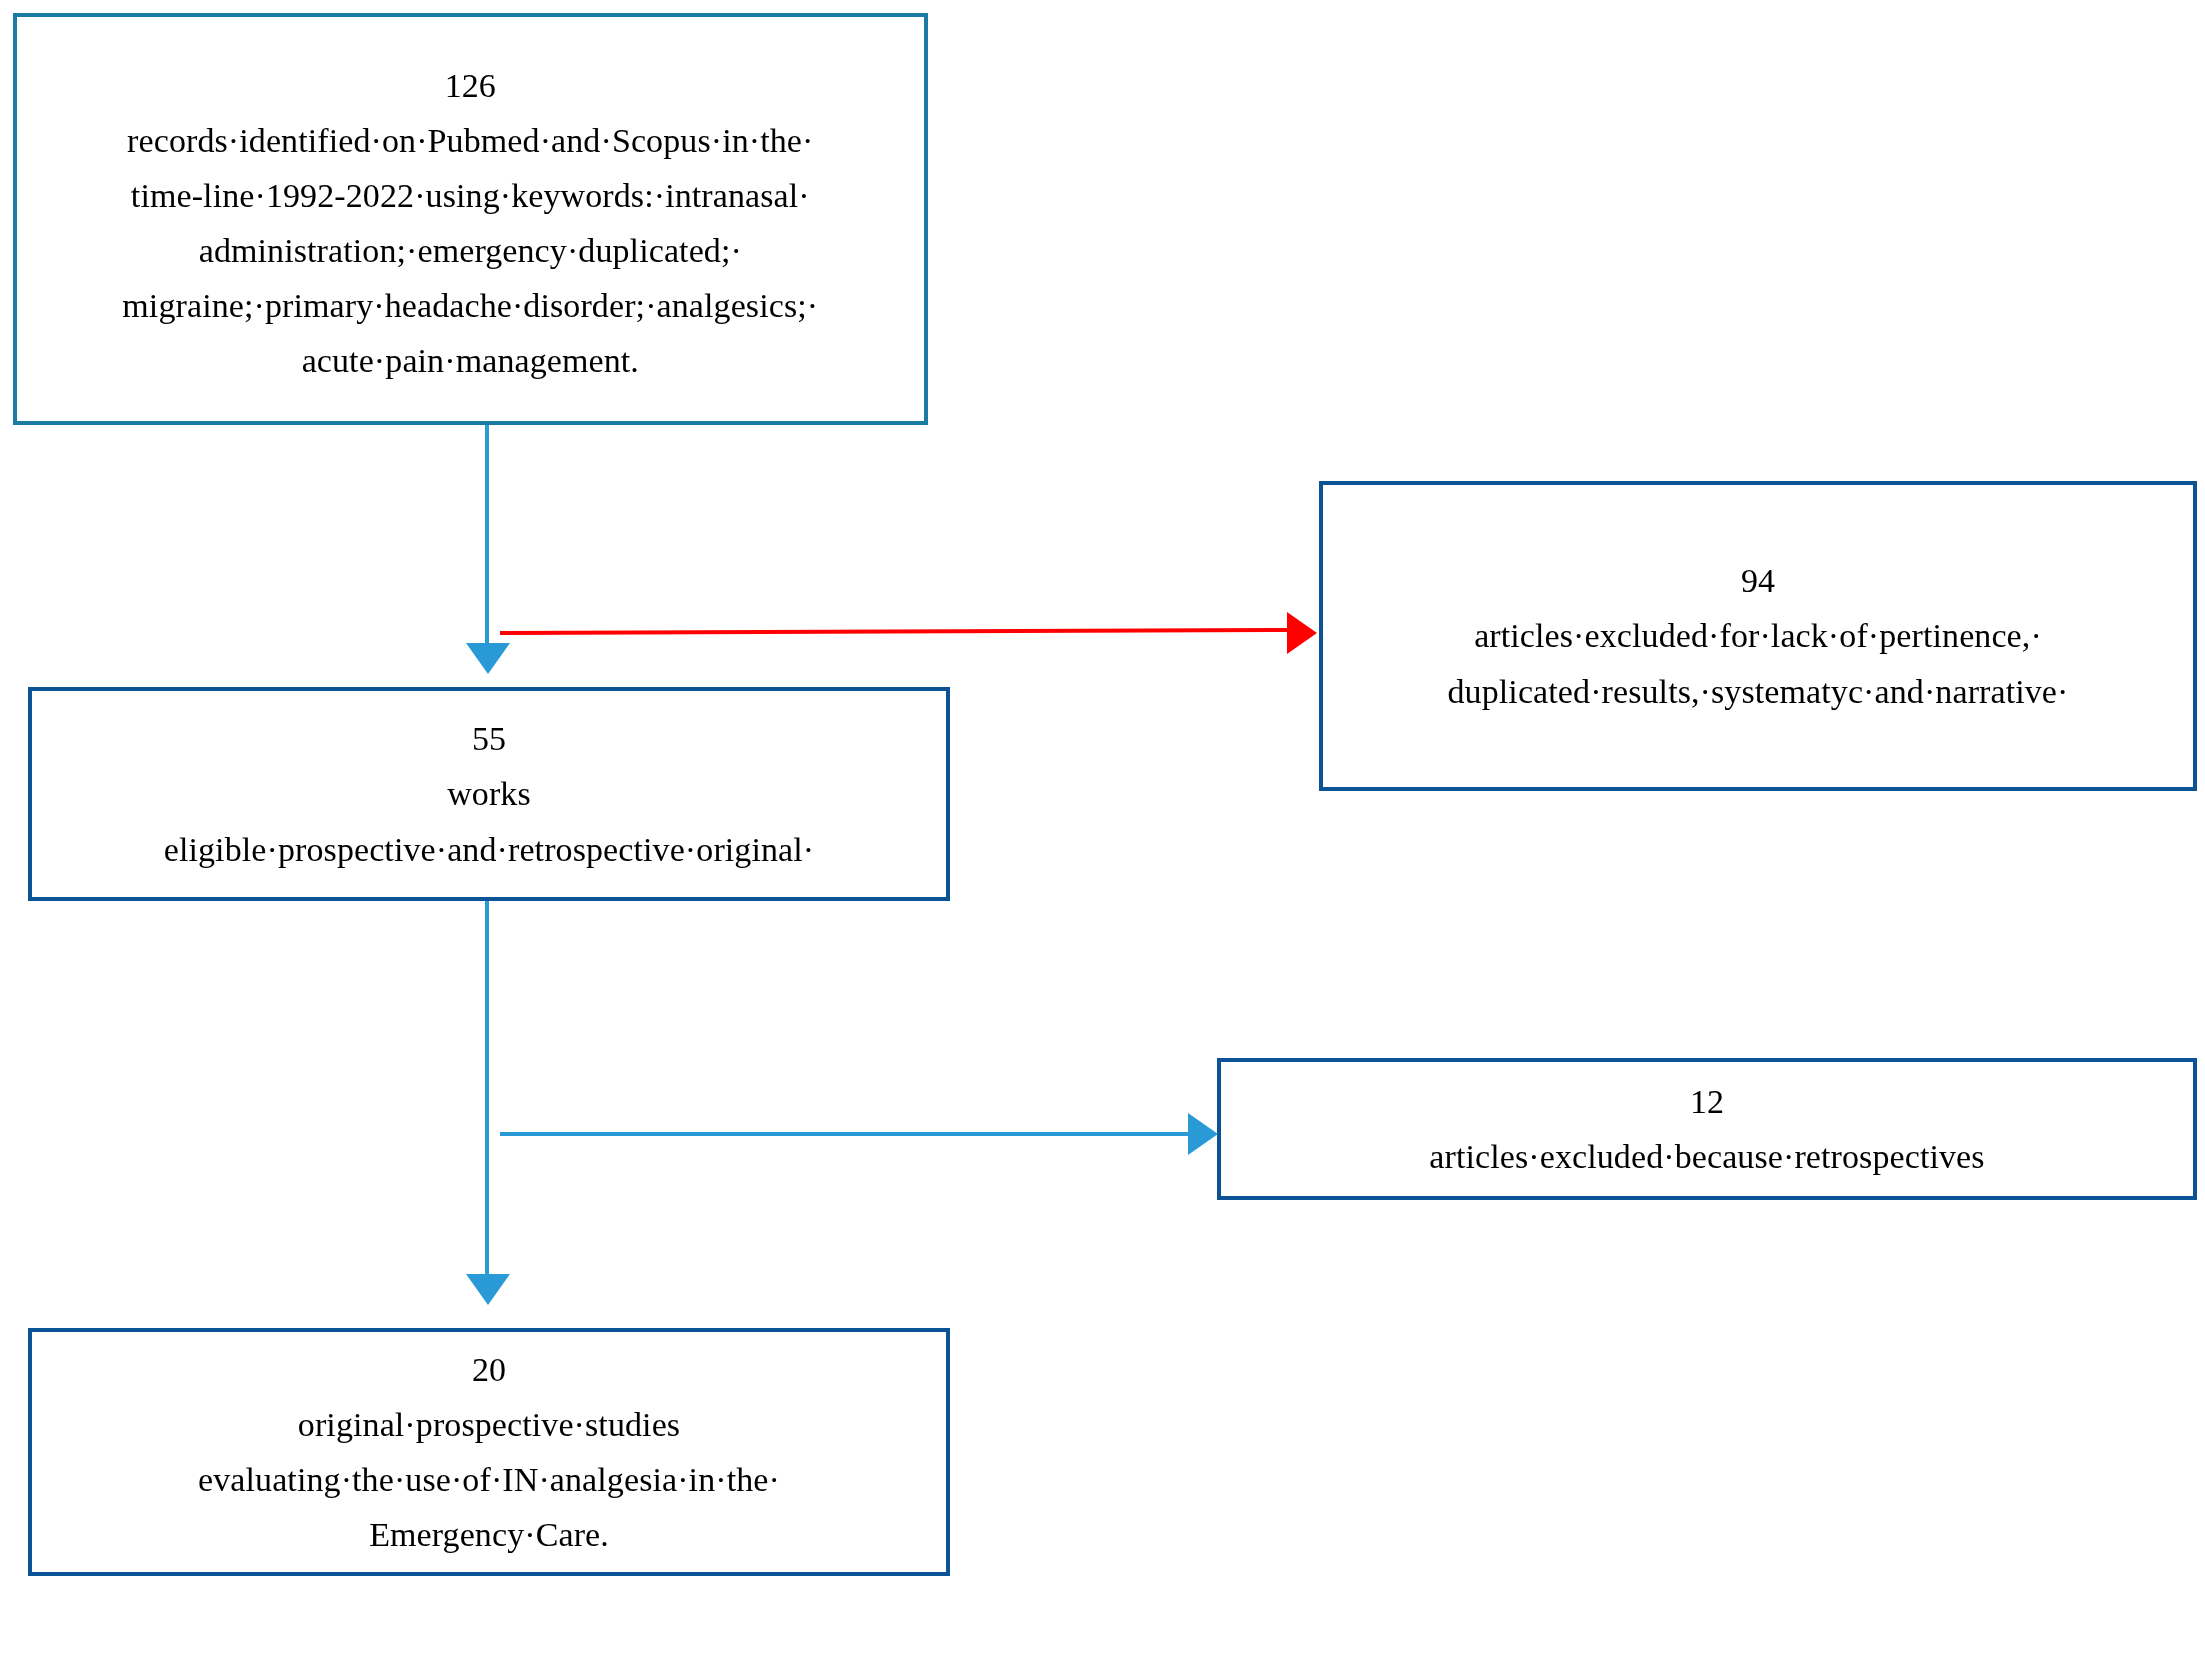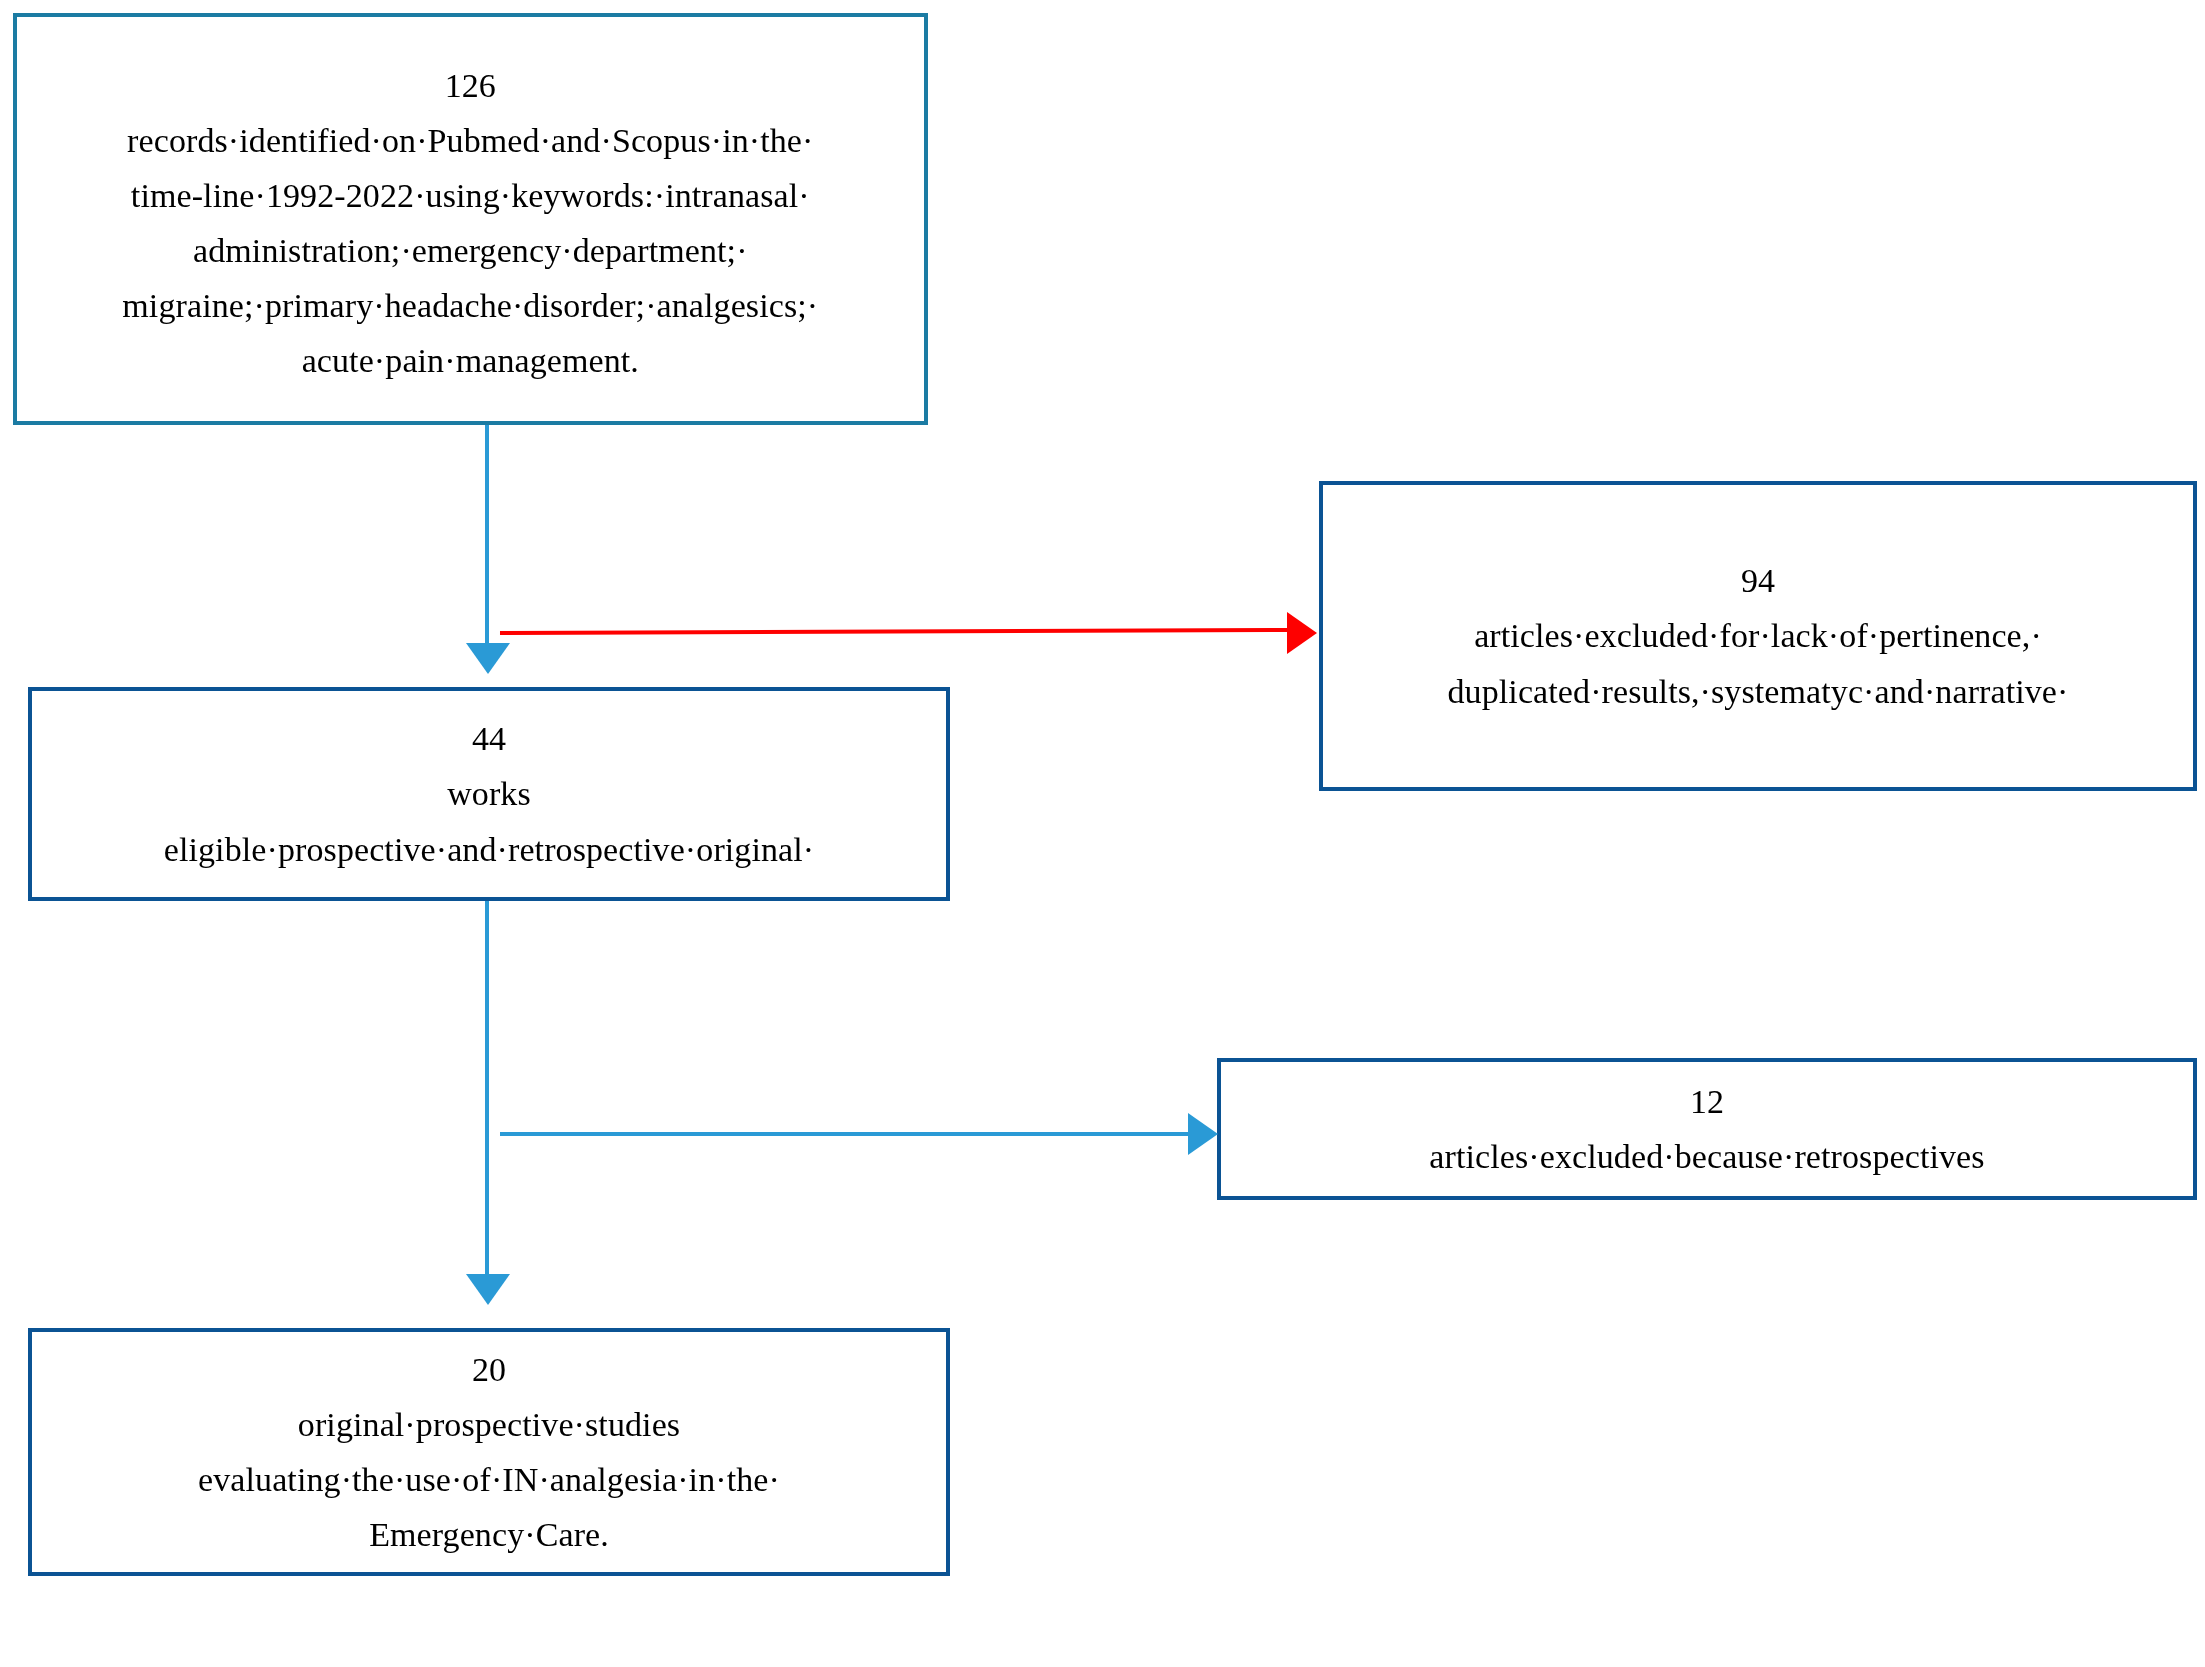--- a/index.html
+++ b/index.html
@@ -113,33 +113,33 @@
 </style>
 </head>
 <body>
 
 <div id="canvas">
 
   <div class="box" id="box-identified">
     <span class="line count">126</span>
     <span class="line">records·identified·on·Pubmed·and·Scopus·in·the·</span>
     <span class="line">time-line·1992-2022·using·keywords:·intranasal·</span>
-    <span class="line">administration;·emergency·department;·</span>
+    <span class="line">administration;·emergency·duplicated;·</span>
     <span class="line">migraine;·primary·headache·disorder;·analgesics;·</span>
     <span class="line">acute·pain·management.</span>
   </div>
 
   <div class="box" id="box-excluded-pertinence">
     <span class="line count">94</span>
     <span class="line">articles·excluded·for·lack·of·pertinence,·</span>
     <span class="line">duplicated·results,·systematyc·and·narrative·</span>
   </div>
 
   <div class="box" id="box-eligible">
-    <span class="line count">44</span>
+    <span class="line count">55</span>
     <span class="line">works</span>
     <span class="line">eligible·prospective·and·retrospective·original·</span>
   </div>
 
   <div class="box" id="box-excluded-retrospectives">
     <span class="line count">12</span>
     <span class="line">articles·excluded·because·retrospectives</span>
   </div>
 
   <div class="box" id="box-final">

